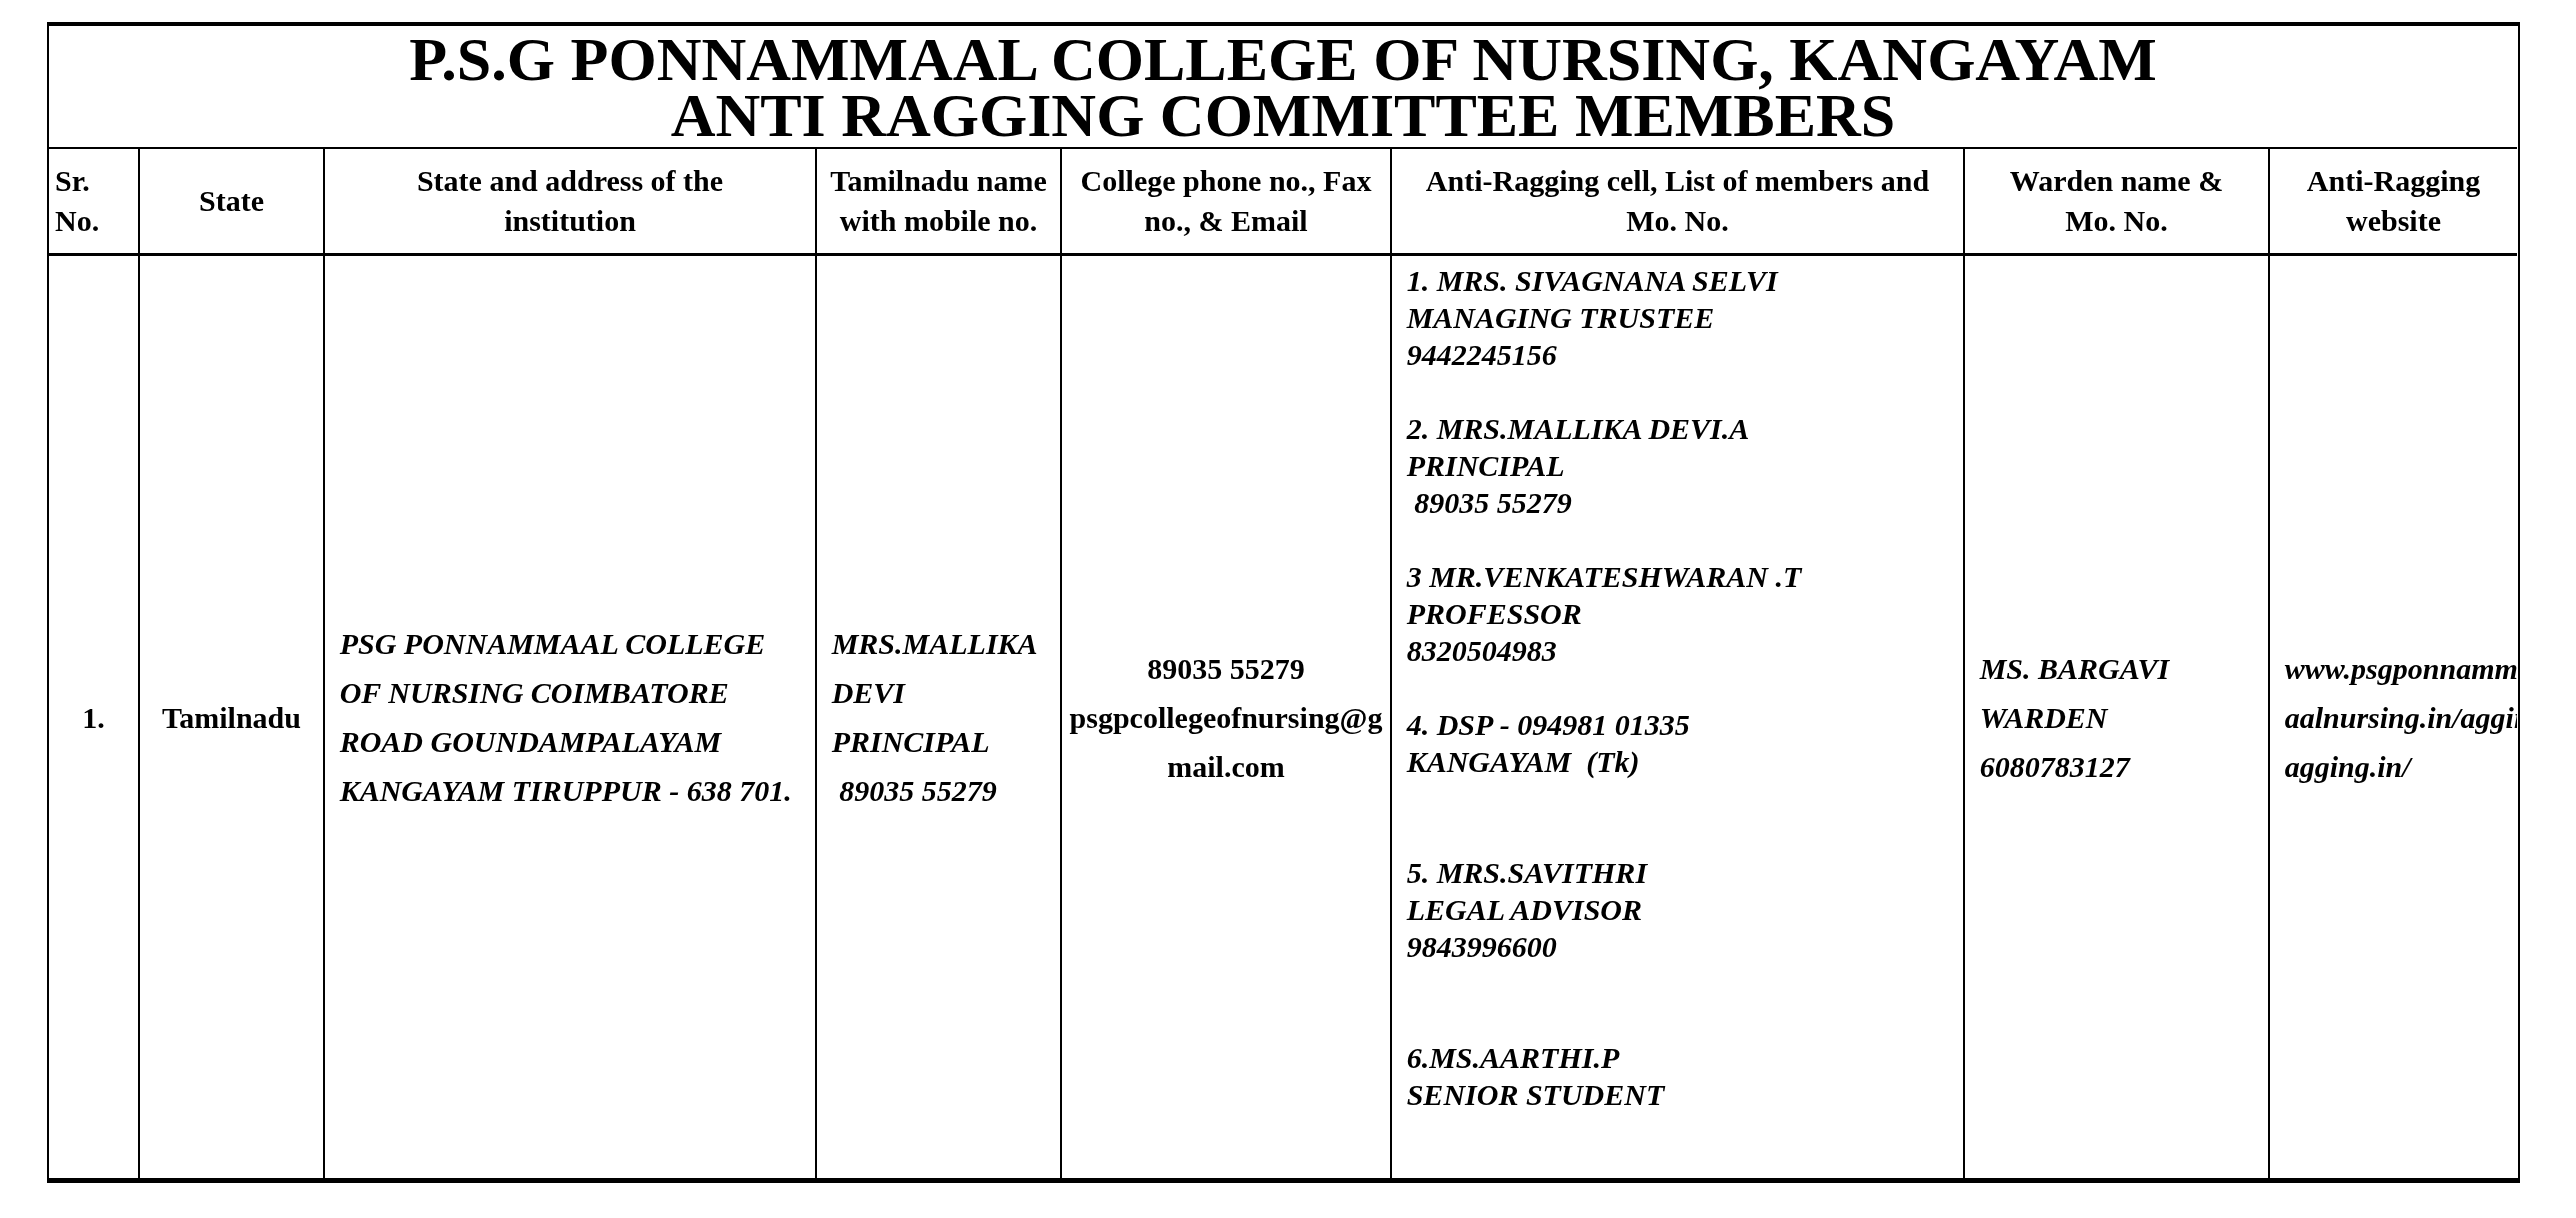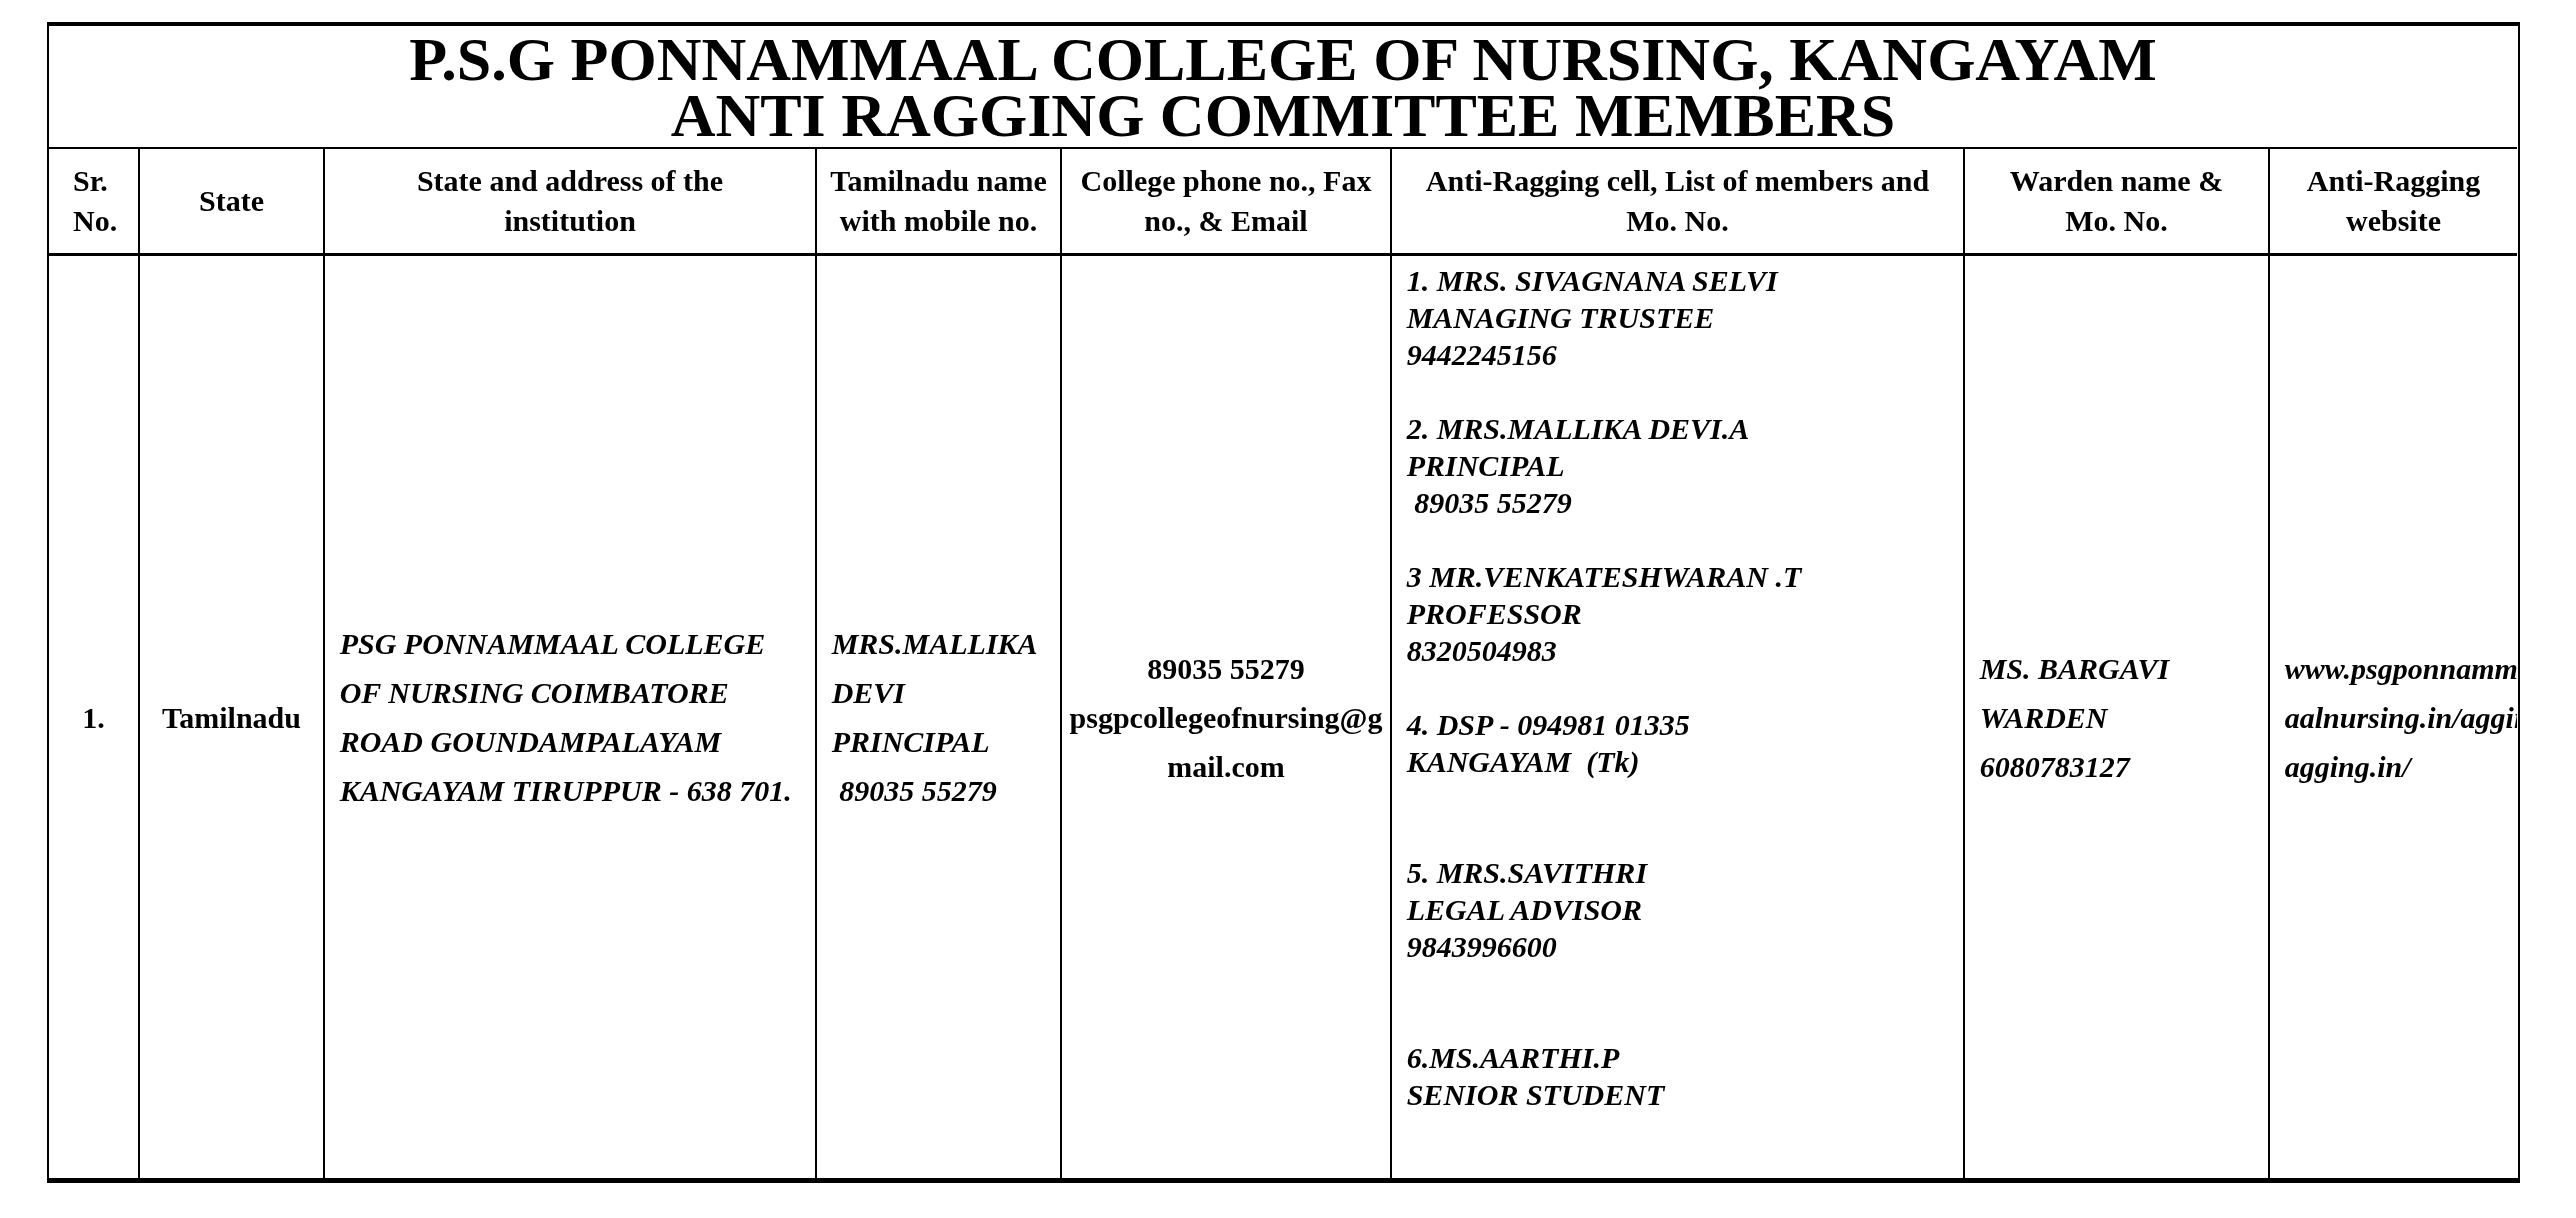--- a/index.html
+++ b/index.html
@@ -55,21 +55,21 @@
     font-size: 62px;
     line-height: 56px;
     white-space: pre;
   }
   .hdr {
     border-bottom: 3.7px solid #000;
     line-height: 40px;
     text-align: center;
   }
   .v { border-right: 2.2px solid #000; }
-  .hdr.left { text-align: left; padding-left: 24px; }
+  .hdr.left { text-align: left; padding-left: 6px; }
   .data {
     line-height: 49px;
   }
   .data.centered { text-align: center; }
   .data.left { text-align: left; padding-left: 14.7px; padding-right: 4.4px; font-style: italic; }
   .data.top {
     justify-content: flex-start;
     padding-top: 5.9px;
     line-height: 37px;
   }

